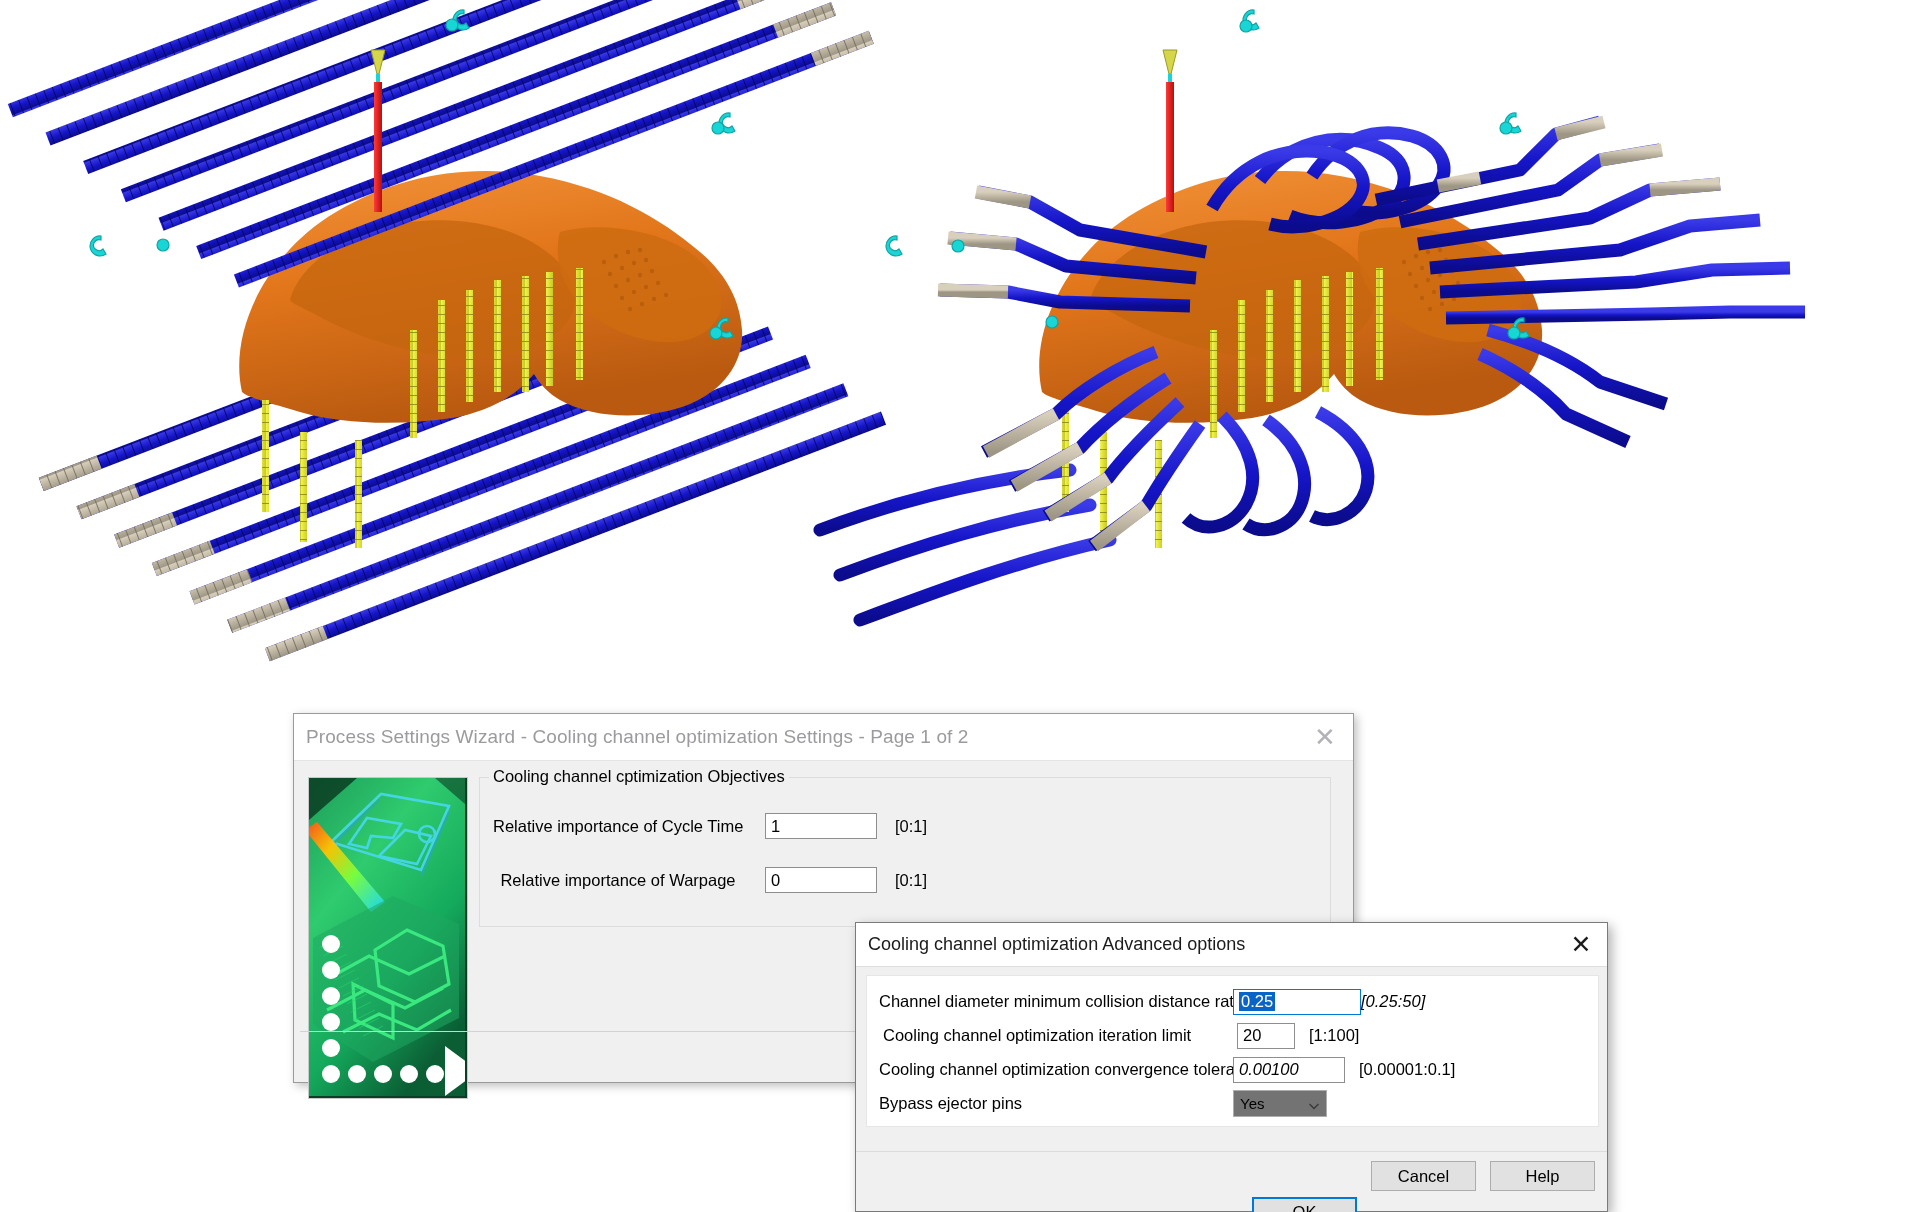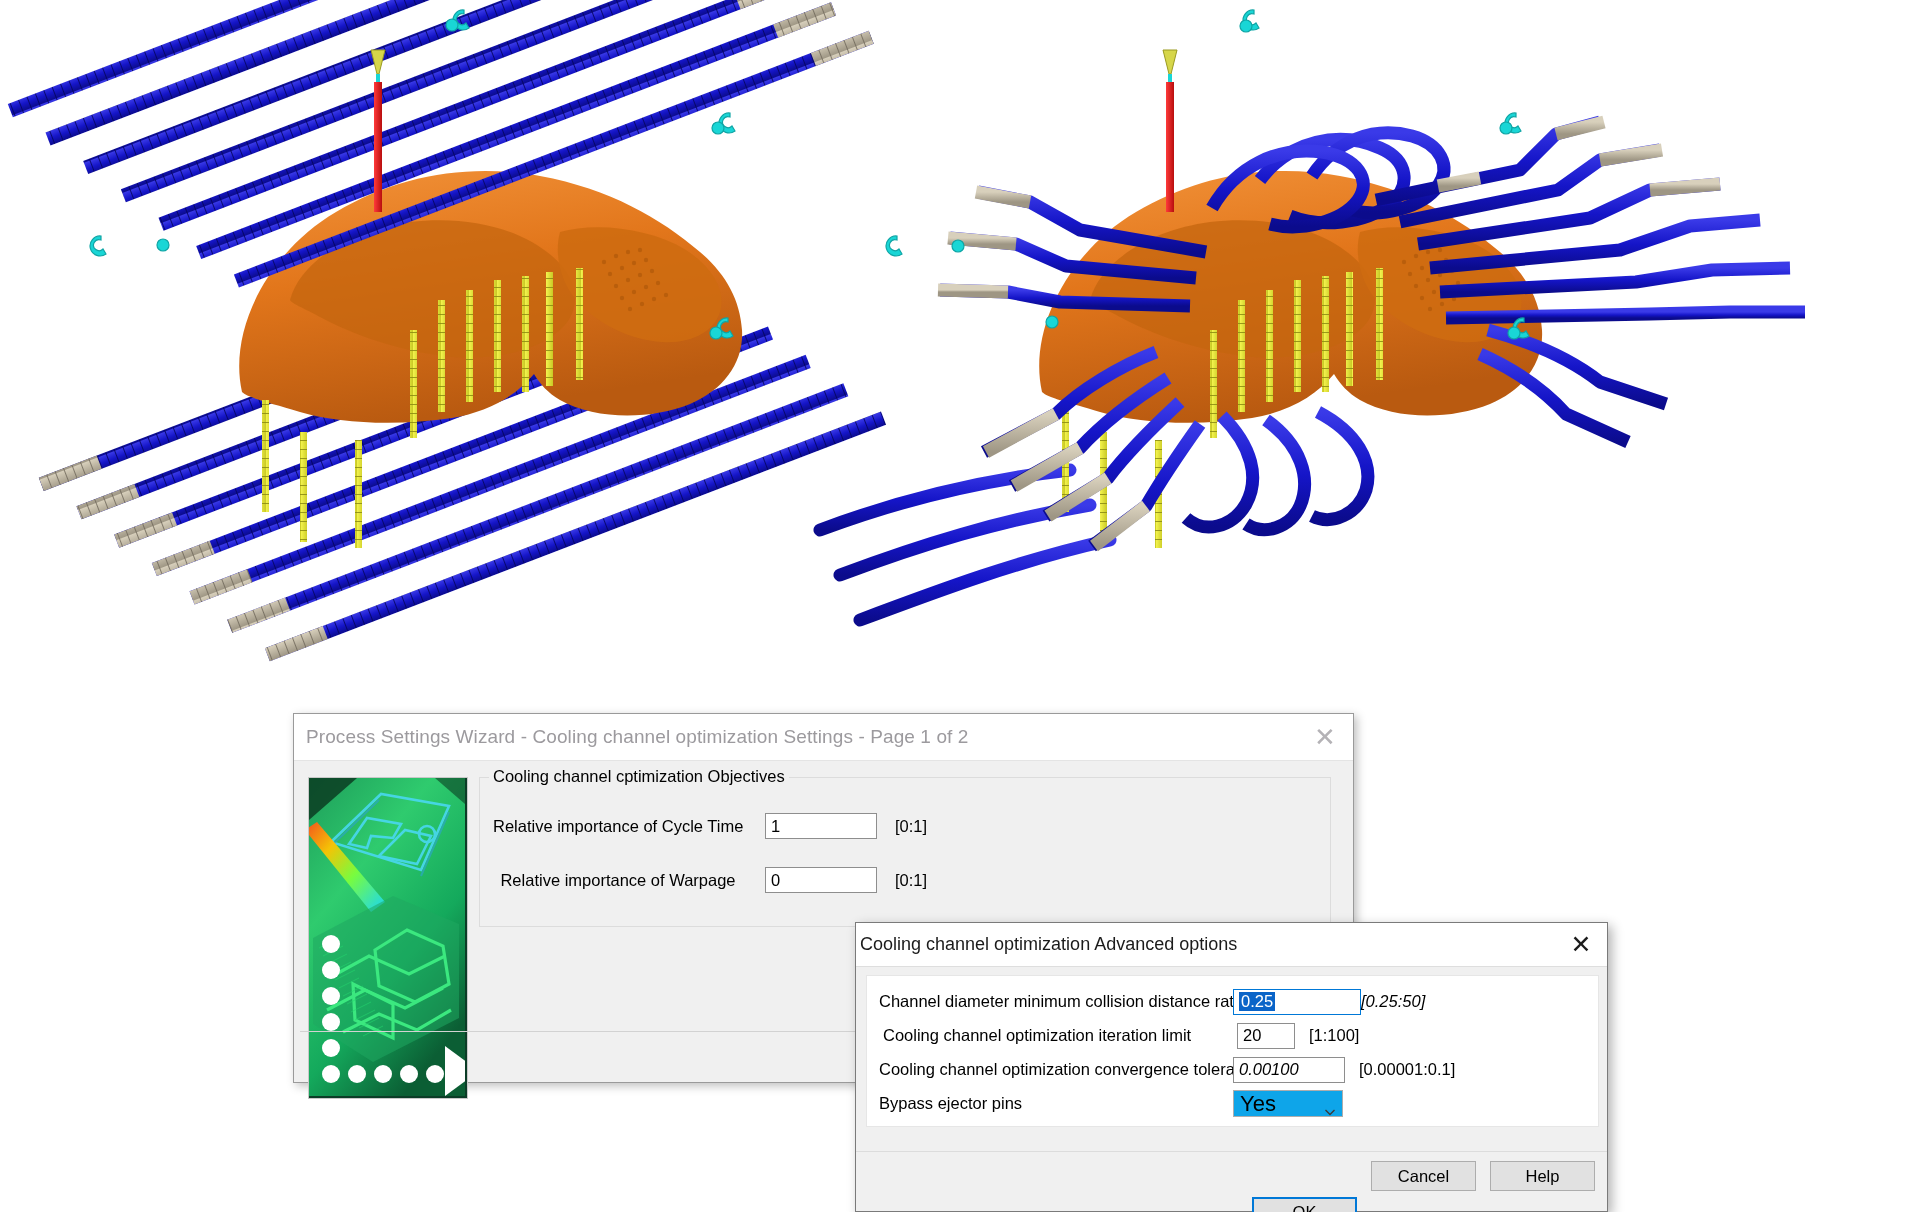--- a/index.html
+++ b/index.html
@@ -64,38 +64,38 @@
   
   .adv{
     position:absolute;left:855px;top:922px;width:753px;height:290px;
     background:#f0f0f0;border:1px solid #7a7a7a;
     box-shadow:4px 4px 11px rgba(0,0,0,0.3);box-sizing:border-box;
   }
   .adv-titlebar{
     height:44px;background:#ffffff;border-bottom:1px solid #dedede;
     display:flex;align-items:center;box-sizing:border-box;
   }
-  .adv-title{font-size:18px;color:#1b1b1b;padding-left:4px;white-space:nowrap;}
+  .adv-title{font-size:18px;color:#1b1b1b;padding-left:12px;white-space:nowrap;}
   .adv-close{
     margin-left:auto;width:52px;height:44px;display:flex;align-items:center;
     justify-content:center;color:#1b1b1b;font-size:25px;font-weight:300;
     line-height:1;cursor:default;
   }
   .adv-panel{
     position:absolute;left:10px;top:52px;width:733px;height:152px;
     background:#fff;border:1px solid #e6e6e6;box-sizing:border-box;
   }
   .adv-row{position:absolute;display:flex;align-items:center;height:27px;}
   .adv-label{font-size:16.5px;color:#000;white-space:nowrap;}
   .tbox-focus{border:1px solid #0078d7;}
   .sel{background:#0a64c8;color:#fff;padding:0 2px;}
   .combo{
-    background:#0ea5e9;border:1px solid #adadad;height:27px;width:110px;
+    background:#737373;border:1px solid #adadad;height:27px;width:94px;
     box-sizing:border-box;display:flex;align-items:center;
-    font-size:22px;color:#000;padding-left:6px;position:relative;
+    font-size:15px;color:#000;padding-left:6px;position:relative;
     cursor:default;
   }
   .combo .chev{
     position:absolute;right:8px;top:50%;transform:translateY(-60%);
     width:10px;height:10px;
   }
   .adv-sep{
     position:absolute;left:0;top:228px;width:751px;height:0;
     border-top:1px solid #dcdcdc;
   }

